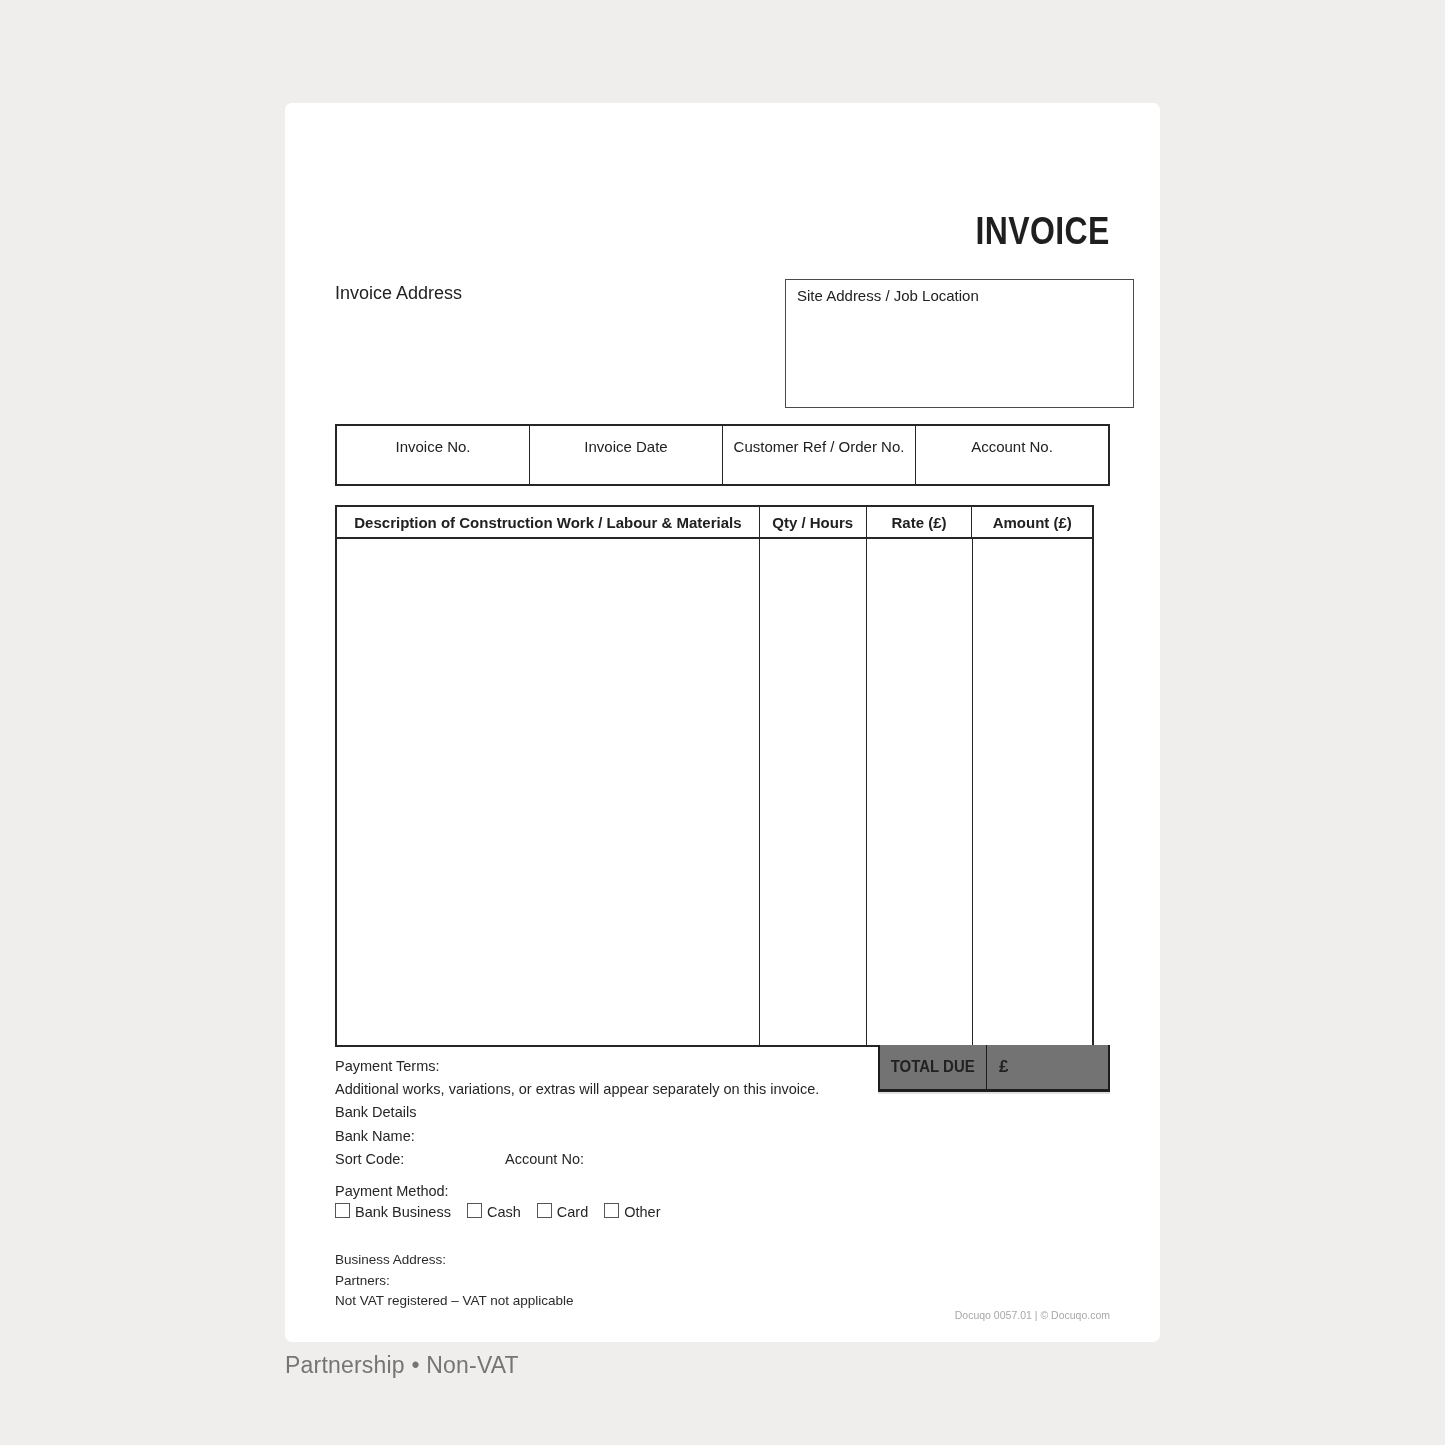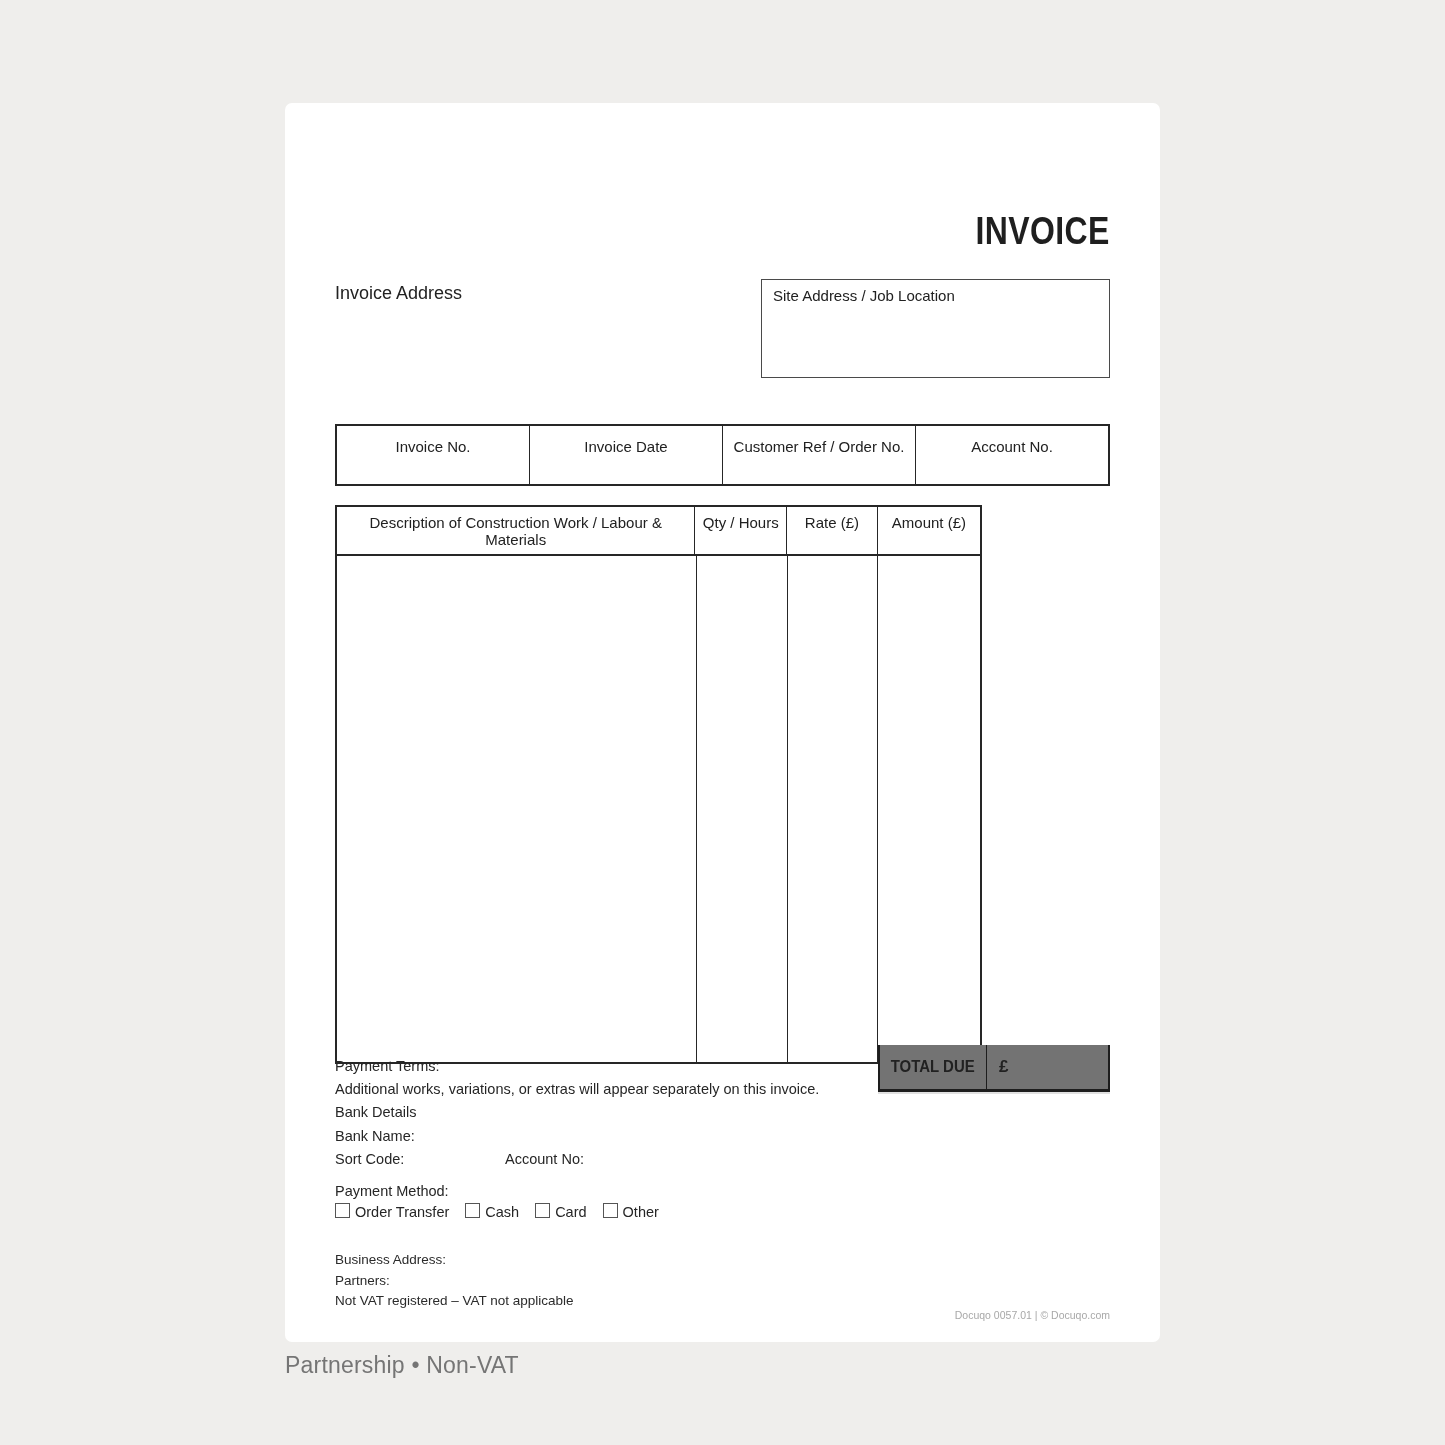--- a/index.html
+++ b/index.html
@@ -29,22 +29,22 @@
     transform: scaleX(0.82);
     transform-origin: 100% 50%;
     white-space: nowrap;
   }
 
   .label { font-size: 18px; color: #222; }
 
   .invoice-address { left: 50px; top: 180px; }
 
   .site-box {
-    left: 476px; top: 176px;
-    width: 349px; height: 99px;
+    left: 500px; top: 176px;
+    width: 349px; height: 129px;
     border: 1.5px solid #4a4a4a;
     padding: 7px 11px;
     font-size: 15px;
   }
 
   
   .meta-table {
     left: 50px; top: 321px;
     width: 775px; height: 62px;
     border: 2px solid #262626;
@@ -55,22 +55,23 @@
     border-right: 1.5px solid #262626;
     text-align: center;
     padding-top: 12px;
     font-size: 15px;
   }
   .meta-cell:last-child { border-right: none; }
 
   
   .items-table {
     left: 50px; top: 402px;
-    width: 647px;
+    width: 759px;
     border: 2px solid #262626;
+    font-weight: bold;
   }
   .items-header { display: flex; border-bottom: 2px solid #262626; }
   .items-body { display: flex; height: 506px; }
   .col-desc   { width: 432px; }
   .col-qty    { width: 109px; }
   .col-rate   { width: 108px; }
   .col-amount { width: 122px; }
   .items-header > div {
     padding: 7px 4px 6px 4px;
     text-align: center;
@@ -194,21 +195,21 @@
   <div class="abs pay-line" style="top:978px">Additional works, variations, or extras will appear separately on this invoice.</div>
   <div class="abs pay-line" style="top:1001px">Bank Details</div>
   <div class="abs pay-line" style="top:1025px">Bank Name:</div>
   <div class="abs pay-line" style="top:1048px">Sort Code:</div>
   <div class="abs pay-line" style="top:1048px; left:220px">Account No:</div>
   <div class="abs pay-line" style="top:1080px">Payment Method:</div>
 
   <div class="abs checkbox-row">
     <div class="cb-item">
       <span class="cb-box"></span>
-      <span class="cb-label">Order Transfer</span>
+      <span class="cb-label">Bank Business</span>
     </div>
     <div class="cb-item">
       <span class="cb-box"></span>
       <span class="cb-label">Cash</span>
     </div>
     <div class="cb-item">
       <span class="cb-box"></span>
       <span class="cb-label">Card</span>
     </div>
     <div class="cb-item">

